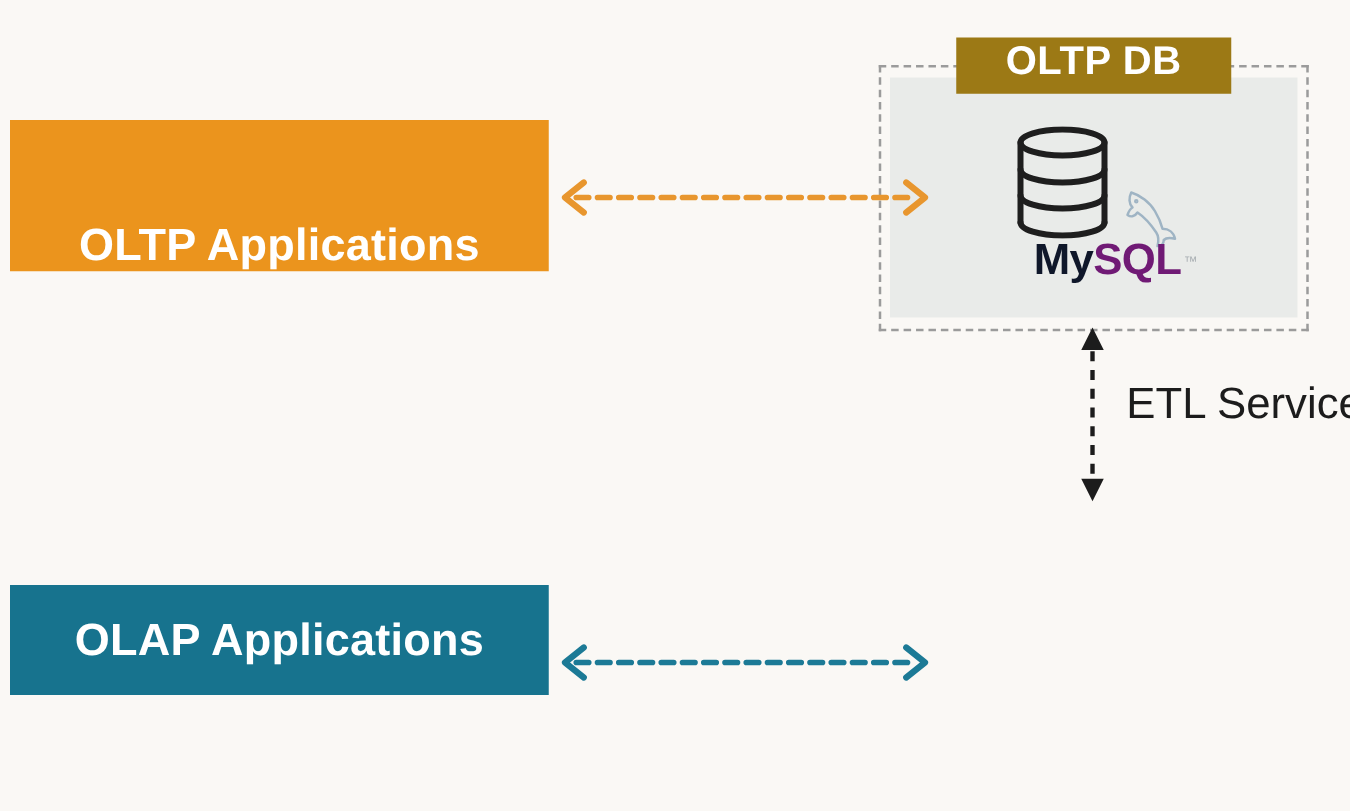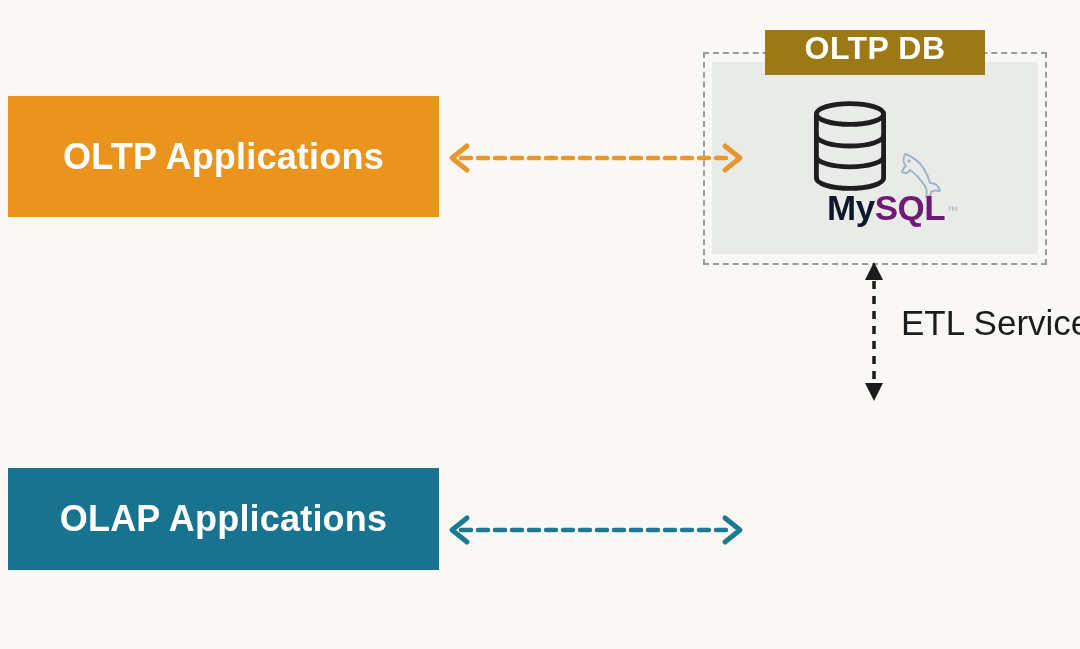--- a/index.html
+++ b/index.html
@@ -4,22 +4,22 @@
 <style>
   html,body { margin:0; padding:0; }
   body { font-family:"Liberation Sans", sans-serif; }
   .stage {
     position:relative; width:1080px; height:649px;
     background:#FAF8F5; overflow:hidden;
   }
 
   
   .app-box { position:absolute; display:flex; align-items:center; justify-content:center; }
-  .app-box.oltp { left:8px; top:96px; width:431px; height:121px; background:#EB941D; }
-  .app-box.olap { left:8px; top:468px; width:431px; height:102px; background:#17738E; }
+  .app-box.oltp { left:8px; top:96px; width:431px; height:121px; background:#EB941D;align-items:flex-end; }
+  .app-box.olap { left:8px; top:468px; width:431px; height:88px; background:#17738E; }
   .app-label { color:#FFFFFF; font-size:36px; font-weight:600; letter-spacing:0.2px; }
 
   
   .db-group { position:absolute; }
   .db-group.oltp-db { left:703px; top:30px;  width:344px; height:236px; }
   .db-group.olap-db { left:703px; top:402px; width:344px; height:235px; }
   .dashed-frame { position:absolute; left:0; border:2px dashed #9B9B9B; }
   .oltp-db .dashed-frame { top:22px; width:340px; height:209px; }
   .olap-db .dashed-frame { top:22px; width:340px; height:208px; }
   .panel { position:absolute; left:9px; top:32px; width:326px; height:192px; background:#E9EBE9; }

